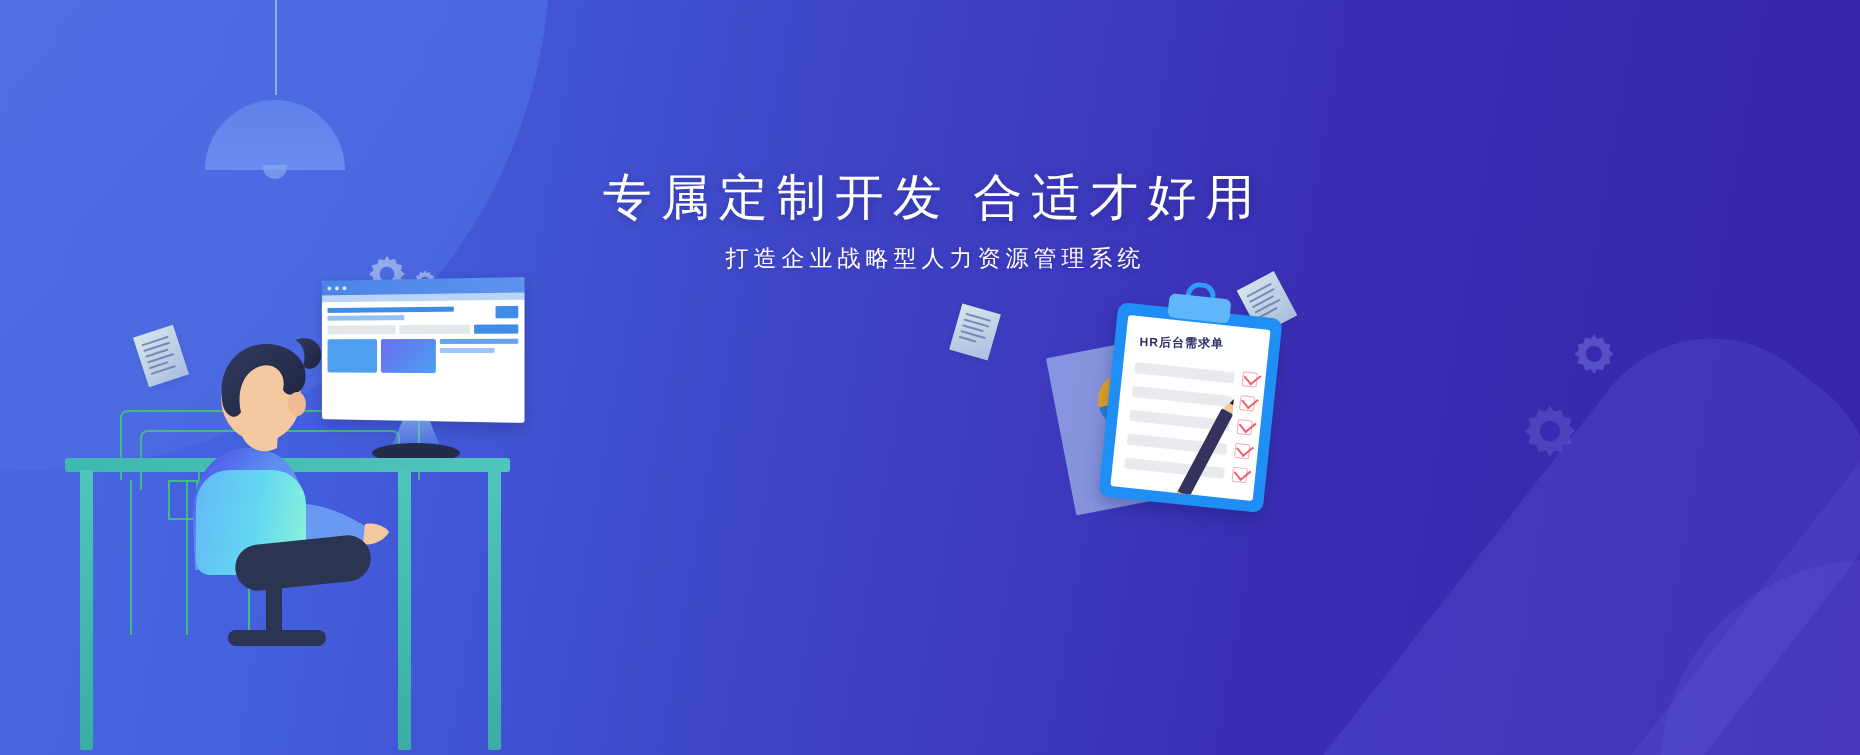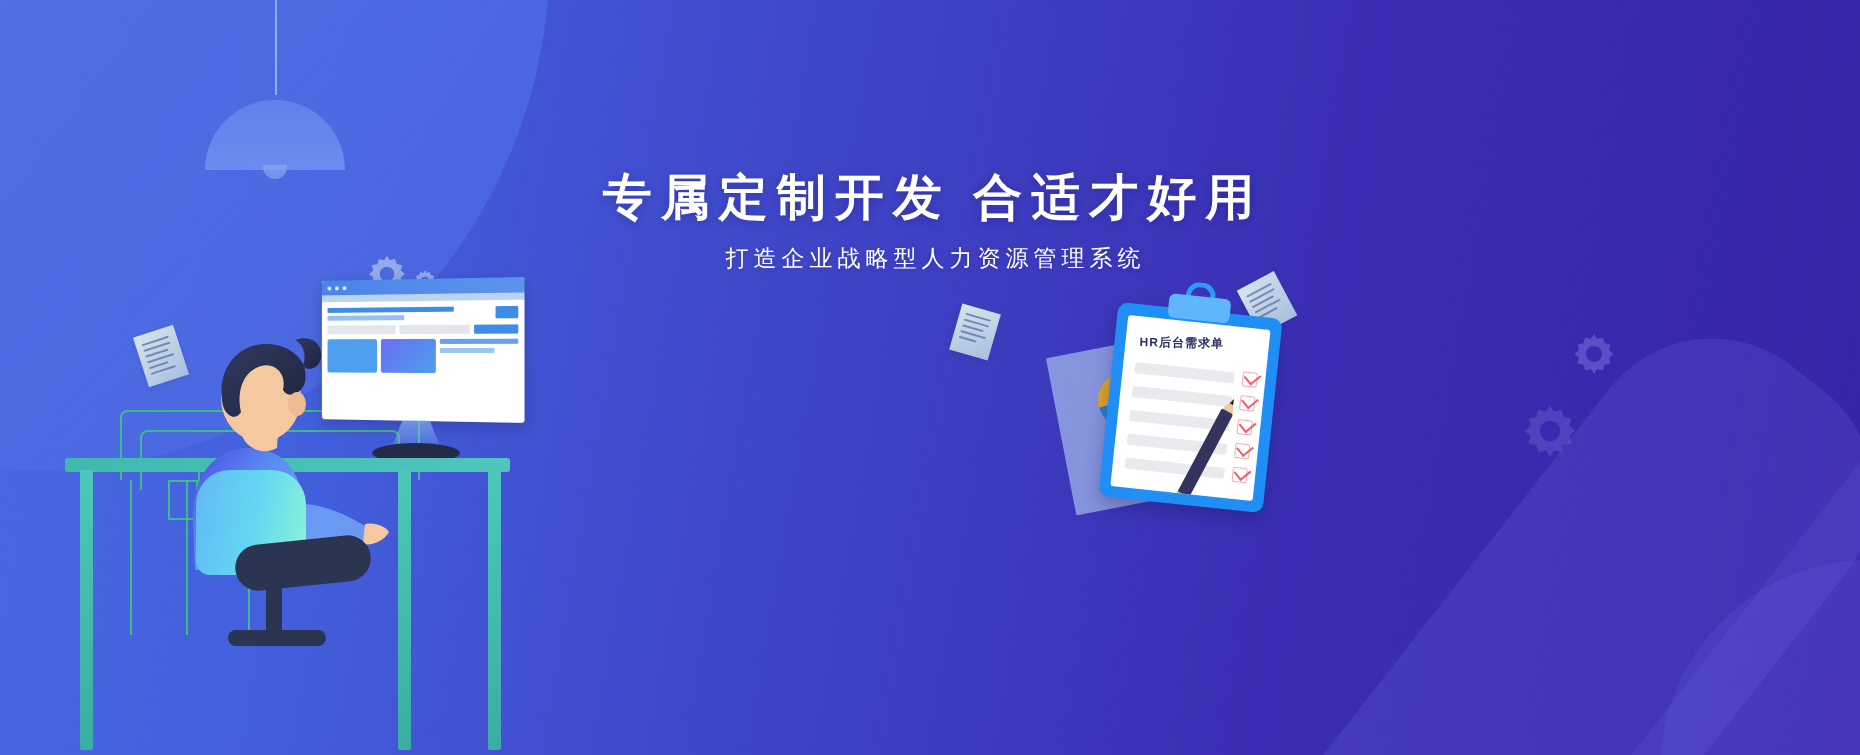--- a/index.html
+++ b/index.html
@@ -168,21 +168,21 @@
   .pencil .tip{position:absolute;top:0;left:0;width:13px;height:16px;background:#f2c79b;clip-path:polygon(50% 0,100% 100%,0 100%);}
   .pencil .lead{position:absolute;top:0;left:4.5px;width:4px;height:6px;background:#1b1b2b;clip-path:polygon(50% 0,100% 100%,0 100%);}
   .pencil .ferrule{position:absolute;top:108px;left:0;width:13px;height:12px;background:#f5c84a;border-radius:0 0 2px 2px;}
 
   
   .text-block{
     position:absolute;left:0;top:170px;width:1860px;text-align:center;
     z-index:30;pointer-events:none;
   }
   .title{
-    font-size:49px;font-weight:700;color:#ffffff;letter-spacing:9px;
+    font-size:49px;font-weight:400;color:#ffffff;letter-spacing:9px;
     margin:0 0 20px 6px;line-height:1.12;
     text-shadow:0 2px 10px rgba(20,20,80,.30);
   }
   .subtitle{
     font-size:23px;font-weight:400;color:#ffffff;letter-spacing:5px;
     margin:0;line-height:1.2;
     text-shadow:0 1px 6px rgba(20,20,80,.22);
     padding-left:11px;
   }
 </style>

